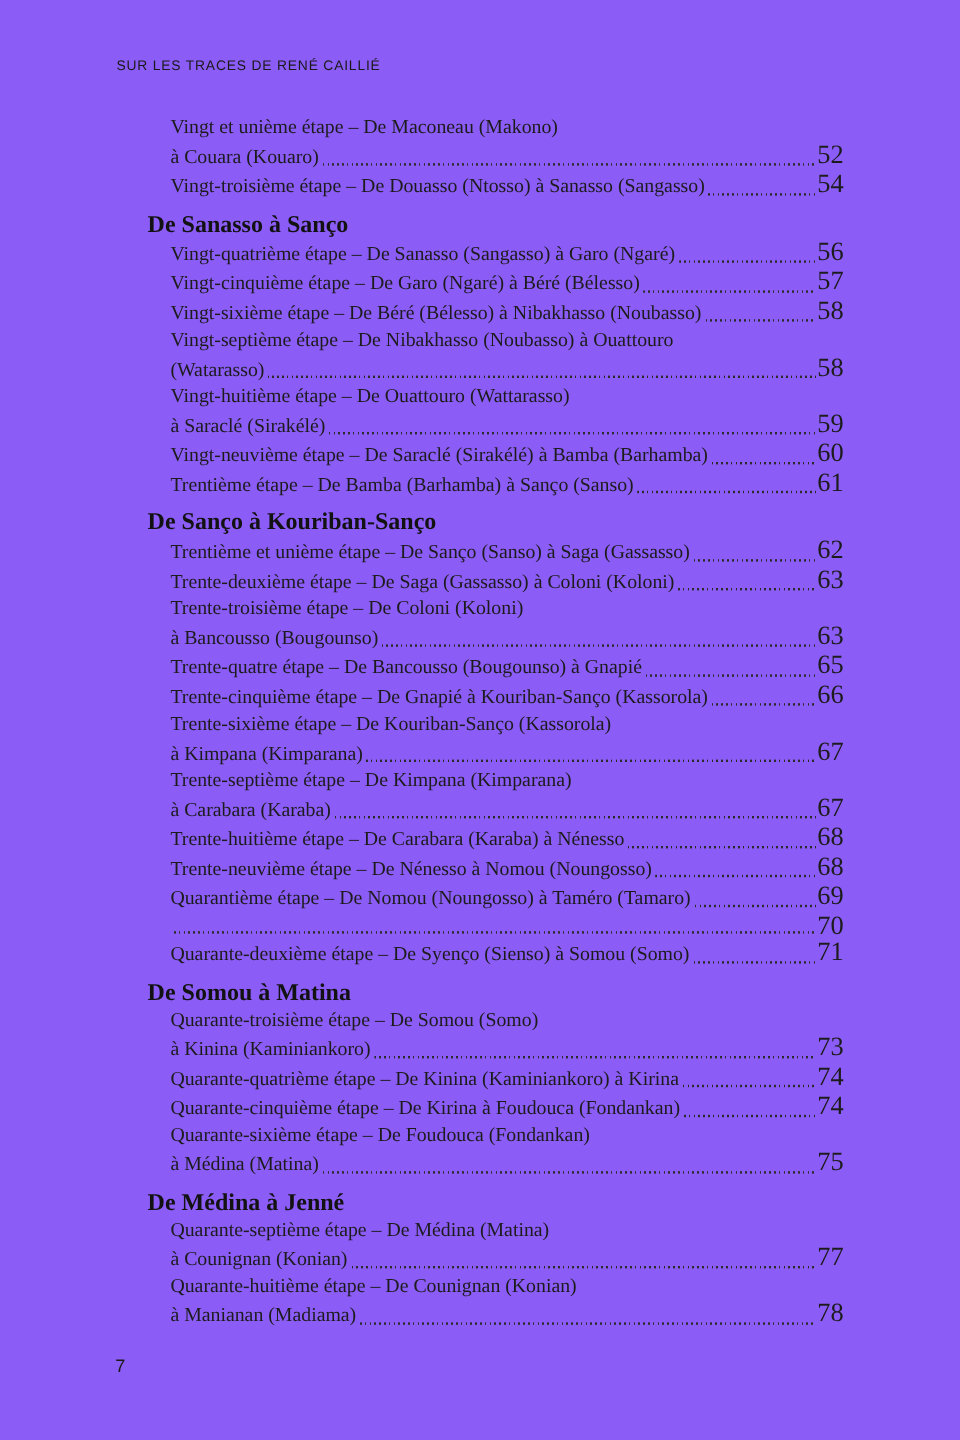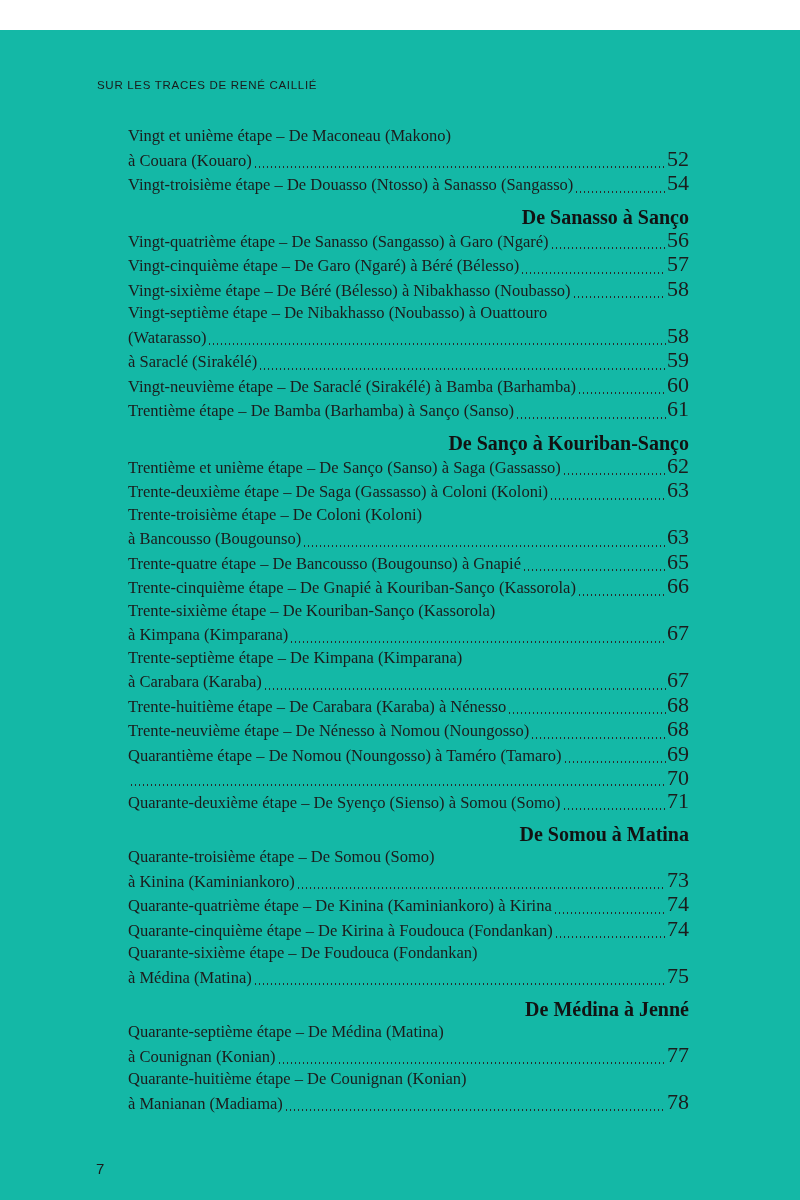--- a/index.html
+++ b/index.html
@@ -6,36 +6,34 @@
   html, body { background: #ffffff; }
   body {
     width: 800px; height: 1200px;
     font-family: "Liberation Serif", serif;
     color: #1c1c1c;
     position: relative;
     overflow: hidden;
   }
   .page {
     position: absolute; inset: 0;
-    background: #14b8a6;
-    margin-top: 30px;
+    background: #8b5cf6;
   }
   .running-head {
     position: absolute;
     left: 97px; top: 49px;
     font-family: "Liberation Sans", sans-serif;
     font-size: 11.5px;
     letter-spacing: 0.7px;
     color: #1a1a1a;
   }
   .toc {
     position: absolute;
-    left: 109px; top: 95px;
+    left: 123px; top: 95px;
     width: 580px;
-    text-align: right;
   }
   .section-heading {
     font-weight: bold;
     font-size: 20px;
     line-height: 24px;
     margin-top: 8px;
     color: #121212;
   }
   .section:first-child .section-heading { margin-top: 0; }
   .entry {
@@ -116,20 +114,23 @@
             <span class="entry-text">Vingt-septième étape – De Nibakhasso (Noubasso) à Ouattouro</span>
           </div>
           <div class="entry-line">
             <span class="entry-text">(Watarasso)</span>
             <span class="leader"></span>
             <span class="page-ref">58</span>
           </div>
         </div>
         <div class="entry">
           <div class="entry-line">
+            <span class="entry-text">Vingt-huitième étape – De Ouattouro (Wattarasso)</span>
+          </div>
+          <div class="entry-line">
             <span class="entry-text">à Saraclé (Sirakélé)</span>
             <span class="leader"></span>
             <span class="page-ref">59</span>
           </div>
         </div>
         <div class="entry">
           <div class="entry-line">
             <span class="entry-text">Vingt-neuvième étape – De Saraclé (Sirakélé) à Bamba (Barhamba)</span>
             <span class="leader"></span>
             <span class="page-ref">60</span>

